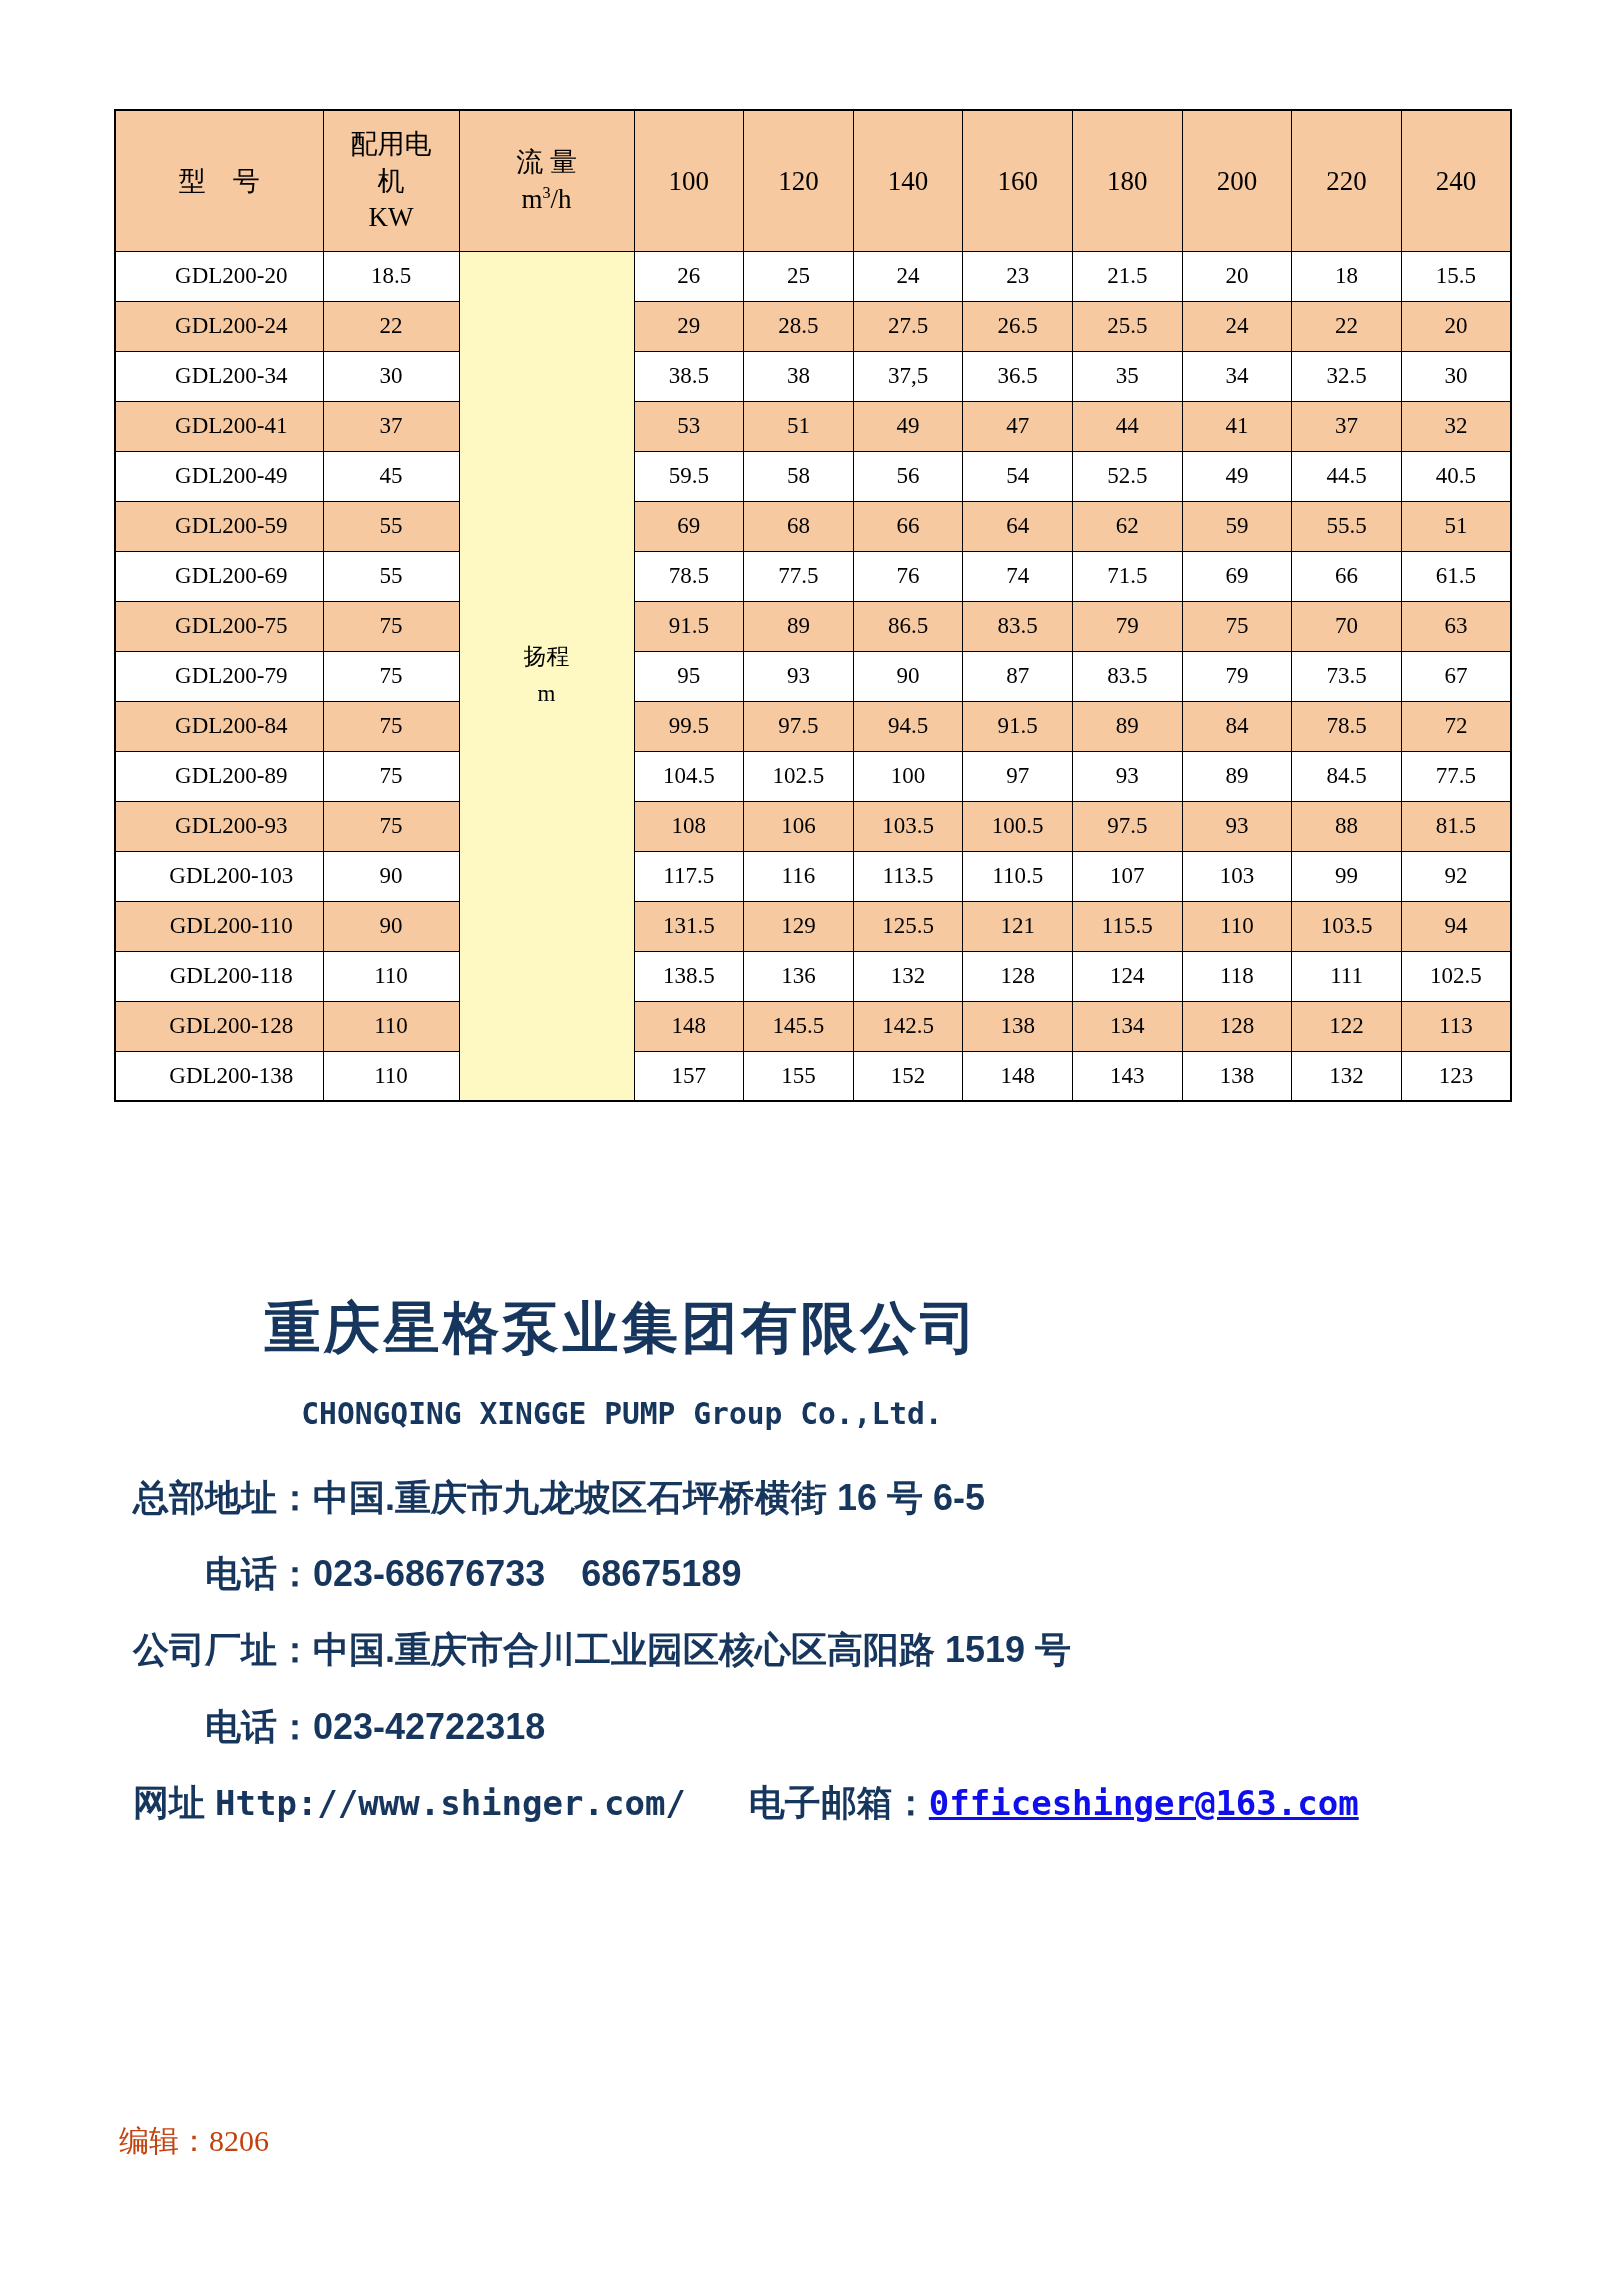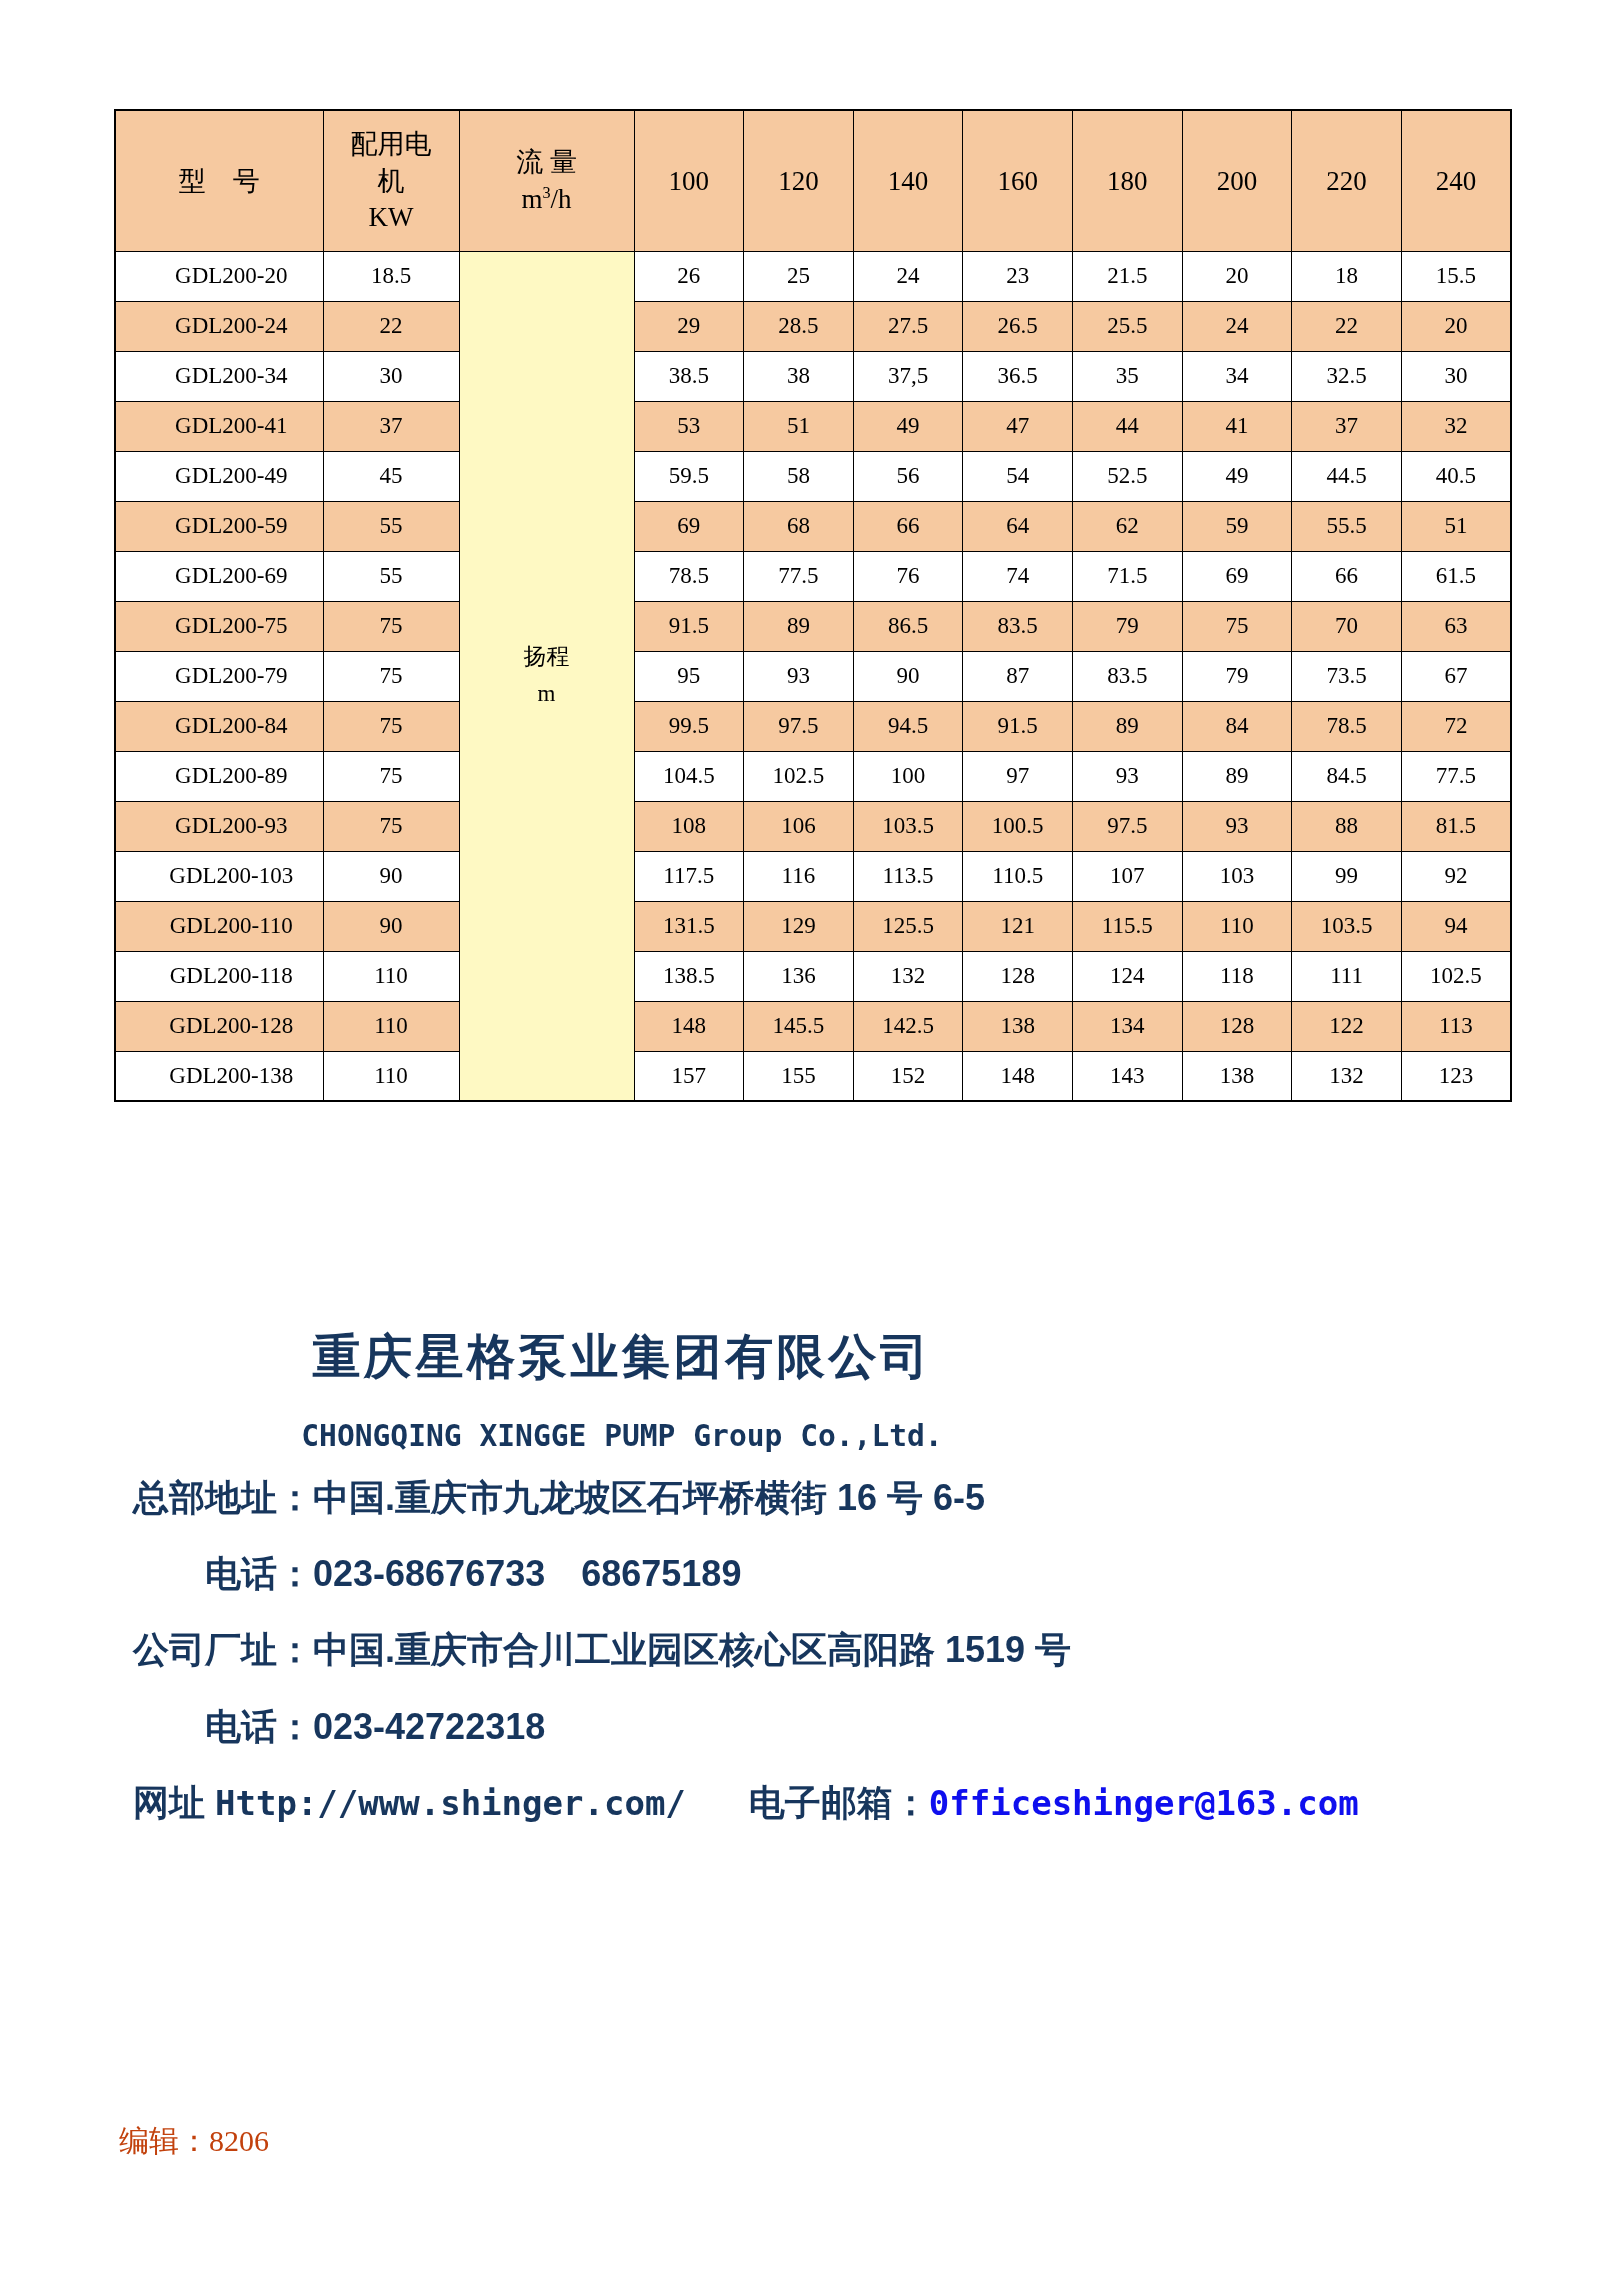--- a/index.html
+++ b/index.html
@@ -33,39 +33,39 @@
   .c-flow sup { font-size:0.6em; }
   .c-model-cell { text-align:left; padding-left:24px; }
   .head-merged { background:#fef9c3; font-size:27px; line-height:1.6; }
   
   .company {
     position:absolute; left:134px; top:1291px; width:976px;
     text-align:center; color:#17365D;
   }
   .company .cn {
     font-family:"Liberation Sans", sans-serif;
-    font-size:48px; font-weight:bold; letter-spacing:3.6px;margin-top:34px;
+    font-size:56px; font-weight:bold; letter-spacing:3.6px;
   }
   .company .en {
     margin-top:30px;
     font-family:"DejaVu Sans Mono", monospace;
     font-size:29.6px; font-weight:bold;
   }
   
   .contact {
     position:absolute; left:133px; top:1476px;
     color:#17365D; font-weight:bold;
     font-family:"Liberation Sans", sans-serif;
     font-size:36px; line-height:1.2;
   }
   .contact .line { margin-bottom:33px; white-space:nowrap; }
   .contact .indent { padding-left:72px; }
   .email-label { margin-left:63px; }
   .email-link {
-    color:#0f0fee; cursor:pointer;
+    color:#0f0fee; text-decoration:underline; cursor:pointer;
     font-family:"DejaVu Sans Mono", monospace; font-size:34px;
   }
   .web-url { font-family:"DejaVu Sans Mono", monospace; font-size:34px; }
   
   .editor {
     position:absolute; left:119px; top:2121px;
     font-family:"Liberation Serif", serif;
     font-size:30px; color:#c2410c;
   }
 </style>

